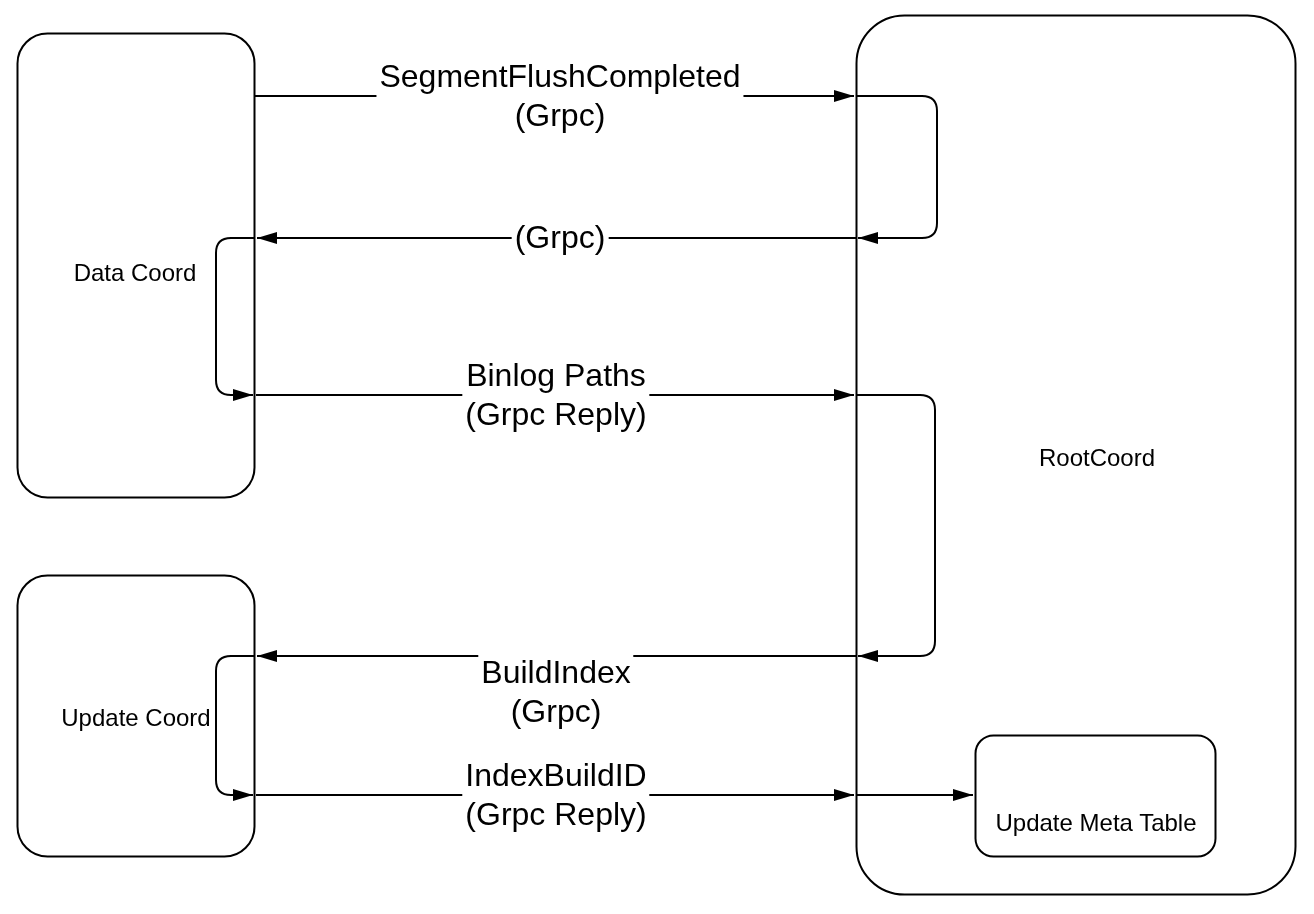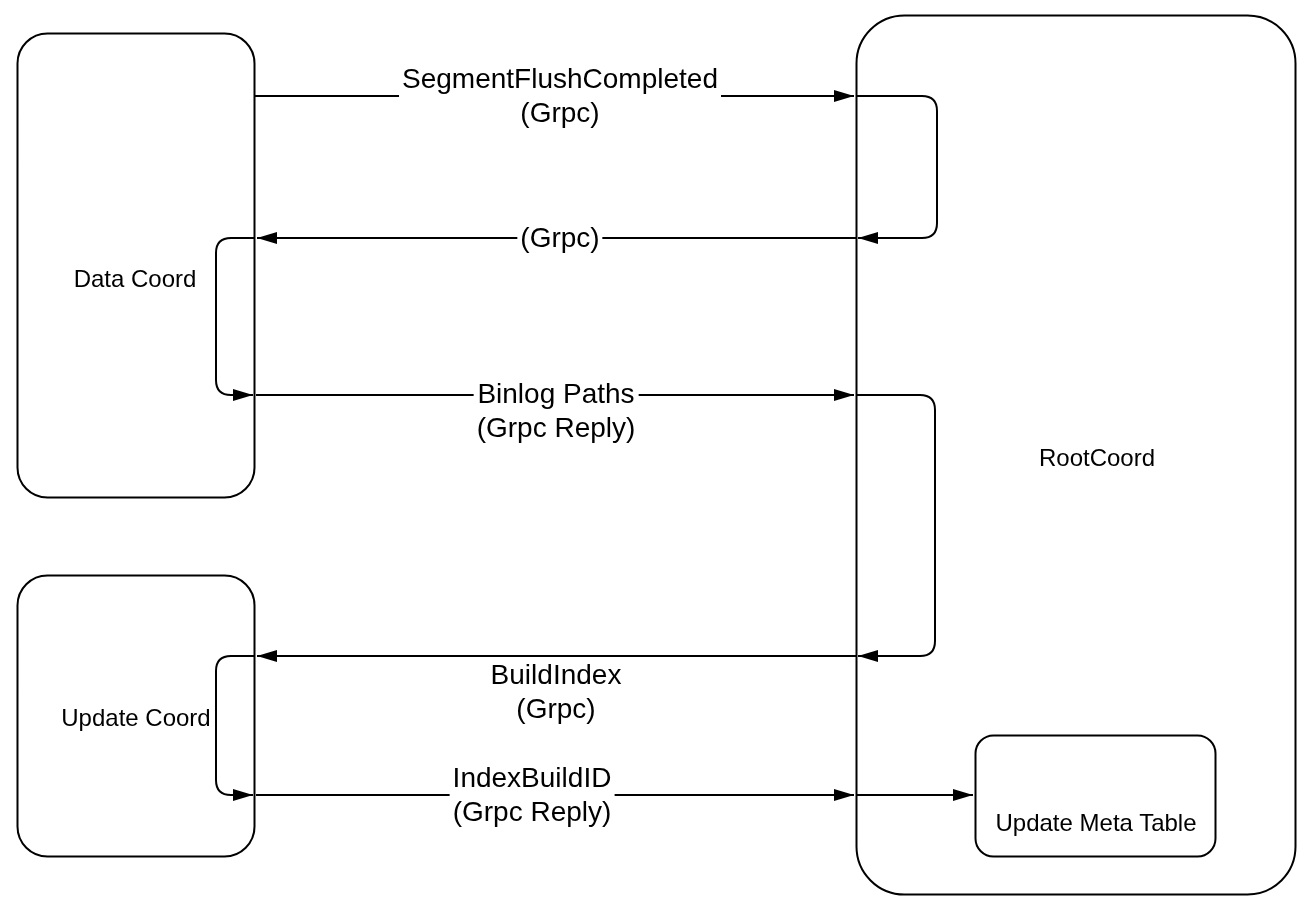--- a/index.html
+++ b/index.html
@@ -25,21 +25,21 @@
     position: absolute;
     transform: translate(-50%, -50%);
     font-size: 24px;
     white-space: nowrap;
     text-align: center;
   }
   .edge-label {
     position: absolute;
     transform: translate(-50%, -50%);
     background: #ffffff;
-    font-size: 28px;
+    font-size: 32px;
     line-height: 1.22;
     text-align: center;
     white-space: nowrap;
     padding: 0 3px;
   }
   .edge-label span { display: block; }
 </style>
 </head>
 <body>
 
@@ -71,45 +71,45 @@
 
     <path d="M 856 656 L 257 656" fill="none" stroke="#000000" stroke-width="2" marker-end="url(#arrow)"></path>
 
     <path d="M 255 656 H 231 Q 216 656 216 671 V 780 Q 216 795 231 795 L 253 795" fill="none" stroke="#000000" stroke-width="2" marker-end="url(#arrow)"></path>
 
     <path d="M 256 795 L 854 795" fill="none" stroke="#000000" stroke-width="2" marker-end="url(#arrow)"></path>
 
     <path d="M 857 795 L 973 795" fill="none" stroke="#000000" stroke-width="2" marker-end="url(#arrow)"></path>
   </svg>
 
-  <div class="node-label" style="left:135px; top:279px;">Data Coord</div>
+  <div class="node-label" style="left:135px; top:273px;">Data Coord</div>
 
   <div class="node-label" style="left:136px; top:718px;">Update Coord</div>
 
   <div class="node-label" style="left:1077px; top:458px;margin-left:20px;">RootCoord</div>
 
   <div class="node-label" style="left:1096px; top:796px;margin-top:27px;">Update Meta Table</div>
 
   <div class="edge-label" style="left:560px; top:96px;">
     <span>SegmentFlushCompleted</span>
     <span>(Grpc)</span>
   </div>
 
   <div class="edge-label" style="left:560px; top:238px;">
     <span>(Grpc)</span>
   </div>
 
-  <div class="edge-label" style="left:556px; top:411px;">
+  <div class="edge-label" style="left:556px; top:395px;">
     <span>Binlog Paths</span>
     <span>(Grpc Reply)</span>
   </div>
 
   <div class="edge-label" style="left:556px; top:656px;margin-top:36px;">
     <span>BuildIndex</span>
     <span>(Grpc)</span>
   </div>
 
-  <div class="edge-label" style="left:532px; top:795px;">
+  <div class="edge-label" style="left:556px; top:795px;text-align:right;">
     <span>IndexBuildID</span>
     <span>(Grpc Reply)</span>
   </div>
 
 </div>
 
 </body></html>

